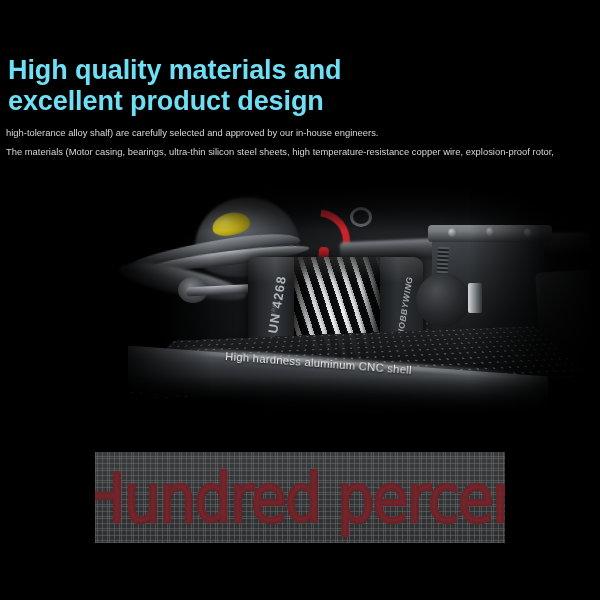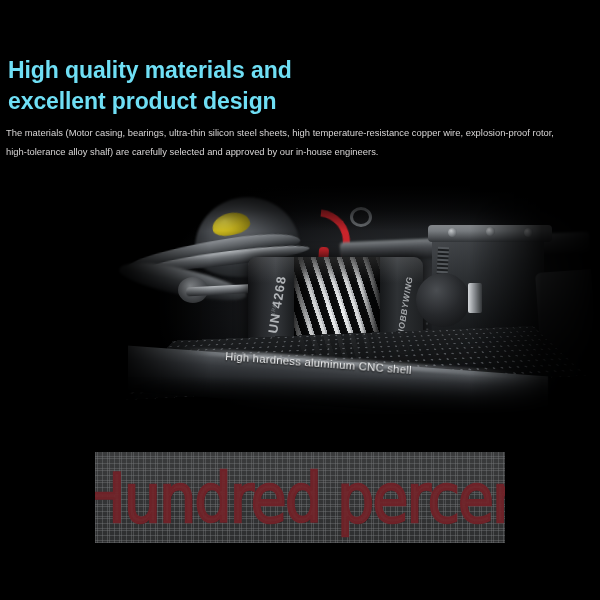--- a/index.html
+++ b/index.html
@@ -15,21 +15,21 @@
     position: relative;
   }
 
   
   .heading {
     position: absolute;
     left: 8px;
     top: 55px;
     width: 430px;
     color: #6fdff5;
-    font-size: 23px;
+    font-size: 27px;
     font-weight: 700;
     line-height: 31px;
     letter-spacing: -0.1px;
     white-space: pre-line;
   }
 
   
   .para-block {
     position: absolute;
     left: 6px;
@@ -382,22 +382,22 @@
     transform: scaleX(1.06) scaleY(1.12);
   }
 </style>
 </head>
 <body>
 
 <div class="heading">High quality materials and
 excellent product design</div>
 
 <div class="para-block">
+  <div class="para-line">high-tolerance alloy shalf) are carefully selected and approved by our in-house engineers.</div>
   <div class="para-line">The materials (Motor casing, bearings, ultra-thin silicon steel sheets, high temperature-resistance copper wire, explosion-proof rotor,</div>
-  <div class="para-line">high-tolerance alloy shalf) are carefully selected and approved by our in-house engineers.</div>
 </div>
 
 <div class="photo">
 
   <div class="photo-bg"></div>
 
   <div class="dome"></div>
   <div class="yellow-cap"></div>
   <div class="arm-a"></div>
   <div class="arm-b"></div>

